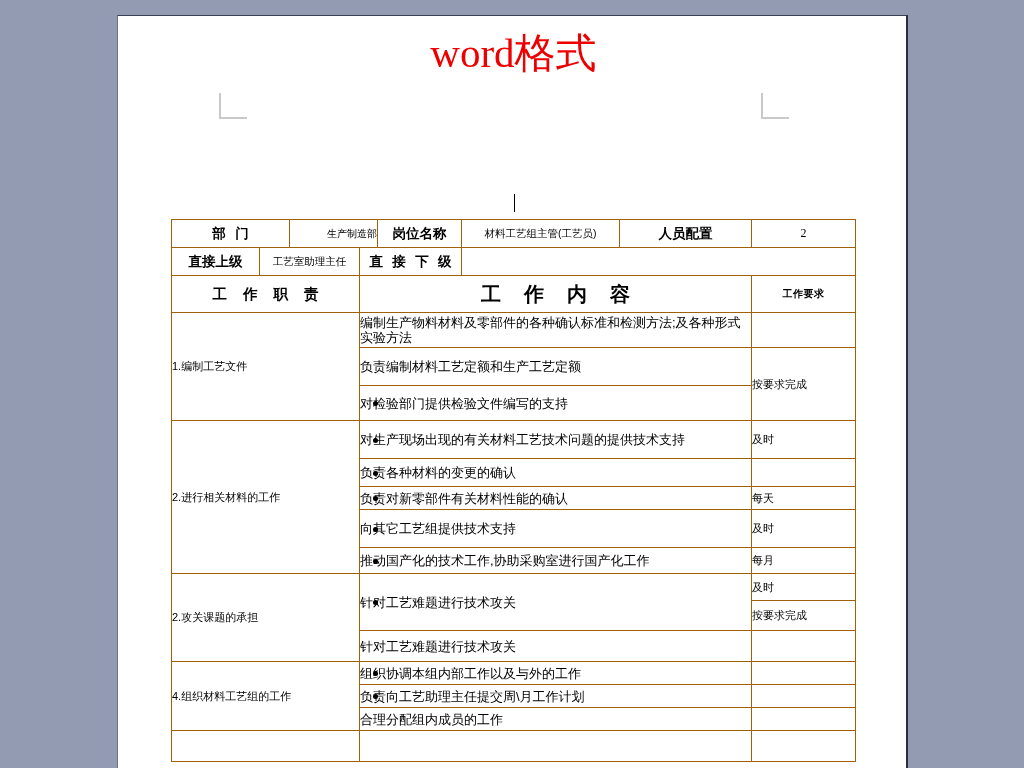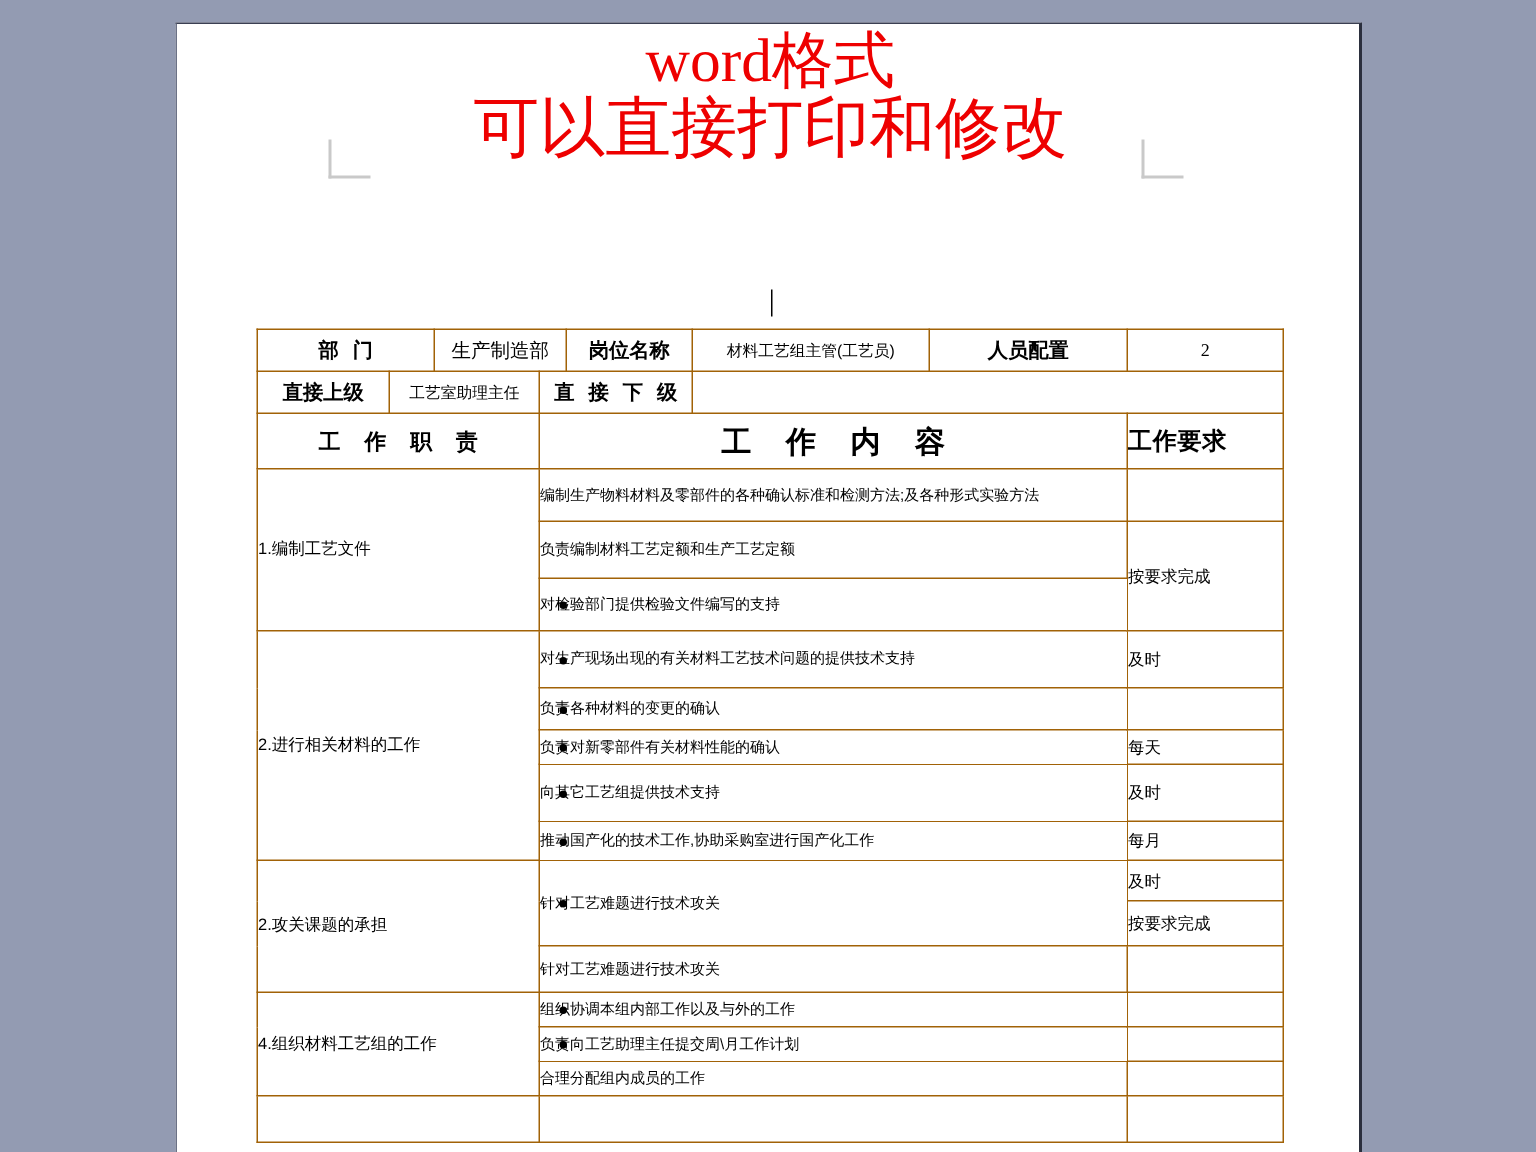--- a/index.html
+++ b/index.html
@@ -40,21 +40,21 @@
     color: #ee0000;
     z-index: 5;
     pointer-events: none;
   }
   #watermark .wm-line1 {
     font-family: "Liberation Serif", "DejaVu Serif", serif;
     font-size: 41px;
     line-height: 42px;
     font-weight: 400;
     letter-spacing: 0px;
-    padding-top: 3px;
+    padding-top: 16px;
   }
   #watermark .wm-line2 {
     font-family: "Liberation Sans", "DejaVu Sans", sans-serif;
     font-size: 44px;
     line-height: 50px;
     font-weight: 400;
   }
 
   
   .corner-mark {
@@ -127,22 +127,22 @@
   }
   .c-lbl-tight {
     text-align: center;
     font-family: "Liberation Serif", "DejaVu Serif", serif;
     font-size: 13.5px;
     font-weight: bold;
     letter-spacing: 0px;
     height: 27px;
   }
   .c-val {
-    text-align: center;
-    font-size: 13px;
+    text-align: right;
+    font-size: 10px;
     height: 27px;
   }
   .c-val-sm {
     text-align: center;
     font-size: 10.5px;
     height: 27px;
   }
   .c-num {
     text-align: center;
     font-family: "Liberation Serif", "DejaVu Serif", serif;
@@ -164,38 +164,39 @@
   .hdr-content {
     text-align: center;
     font-family: "Liberation Serif", "DejaVu Serif", serif;
     font-size: 20px;
     font-weight: bold;
     letter-spacing: 9px;
     text-indent: 9px;
     height: 36px;
   }
   .hdr-req {
-    font-family: "Liberation Serif", "DejaVu Serif", serif;
-    font-size: 16px;
+    text-align: center;
+    font-family: "Liberation Serif", "DejaVu Serif", serif;
+    font-size: 10px;
     font-weight: bold;
     letter-spacing: 0.5px;
     height: 36px;
   }
 
   
   .duty-cell {
     font-size: 11px;
     padding: 0 2px 0 4px;
     vertical-align: middle;
     line-height: 15px;
   }
 
   
   .content-cell {
-    font-size: 10px;
+    font-size: 13px;
     padding: 0 6px 0 10px;
     line-height: 15px;
     vertical-align: middle;
   }
   .content-cell.bulleted {
     padding-left: 30px;
     position: relative;
   }
   .content-cell.bulleted .bullet {
     position: absolute;
@@ -222,21 +223,20 @@
     padding-top: 4px;
   }
 </style>
 </head>
 <body>
 
 <div id="page-sheet">
 
   <div id="watermark">
     <div class="wm-line1">word格式</div>
-    <div class="wm-line2">可以直接打印和修改</div>
   </div>
 
   <div class="corner-mark left"></div>
   <div class="corner-mark right"></div>
 
   <div id="doc-title"><span class="caret"></span></div>
 
   <table id="job-table">
     <colgroup>
       <col style="width:88px">

